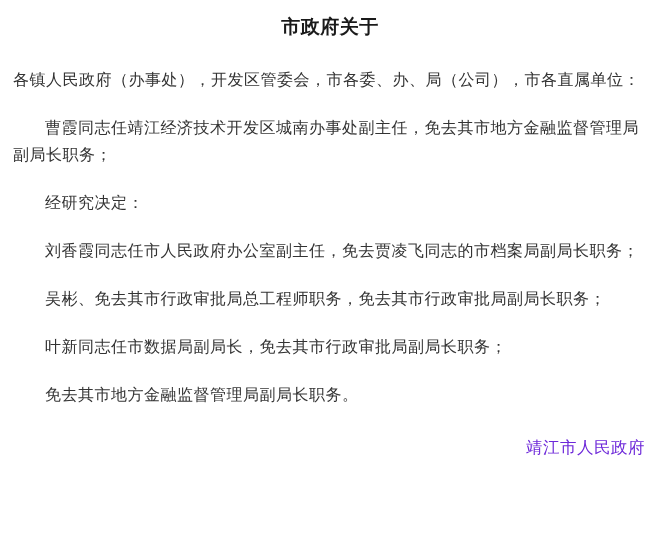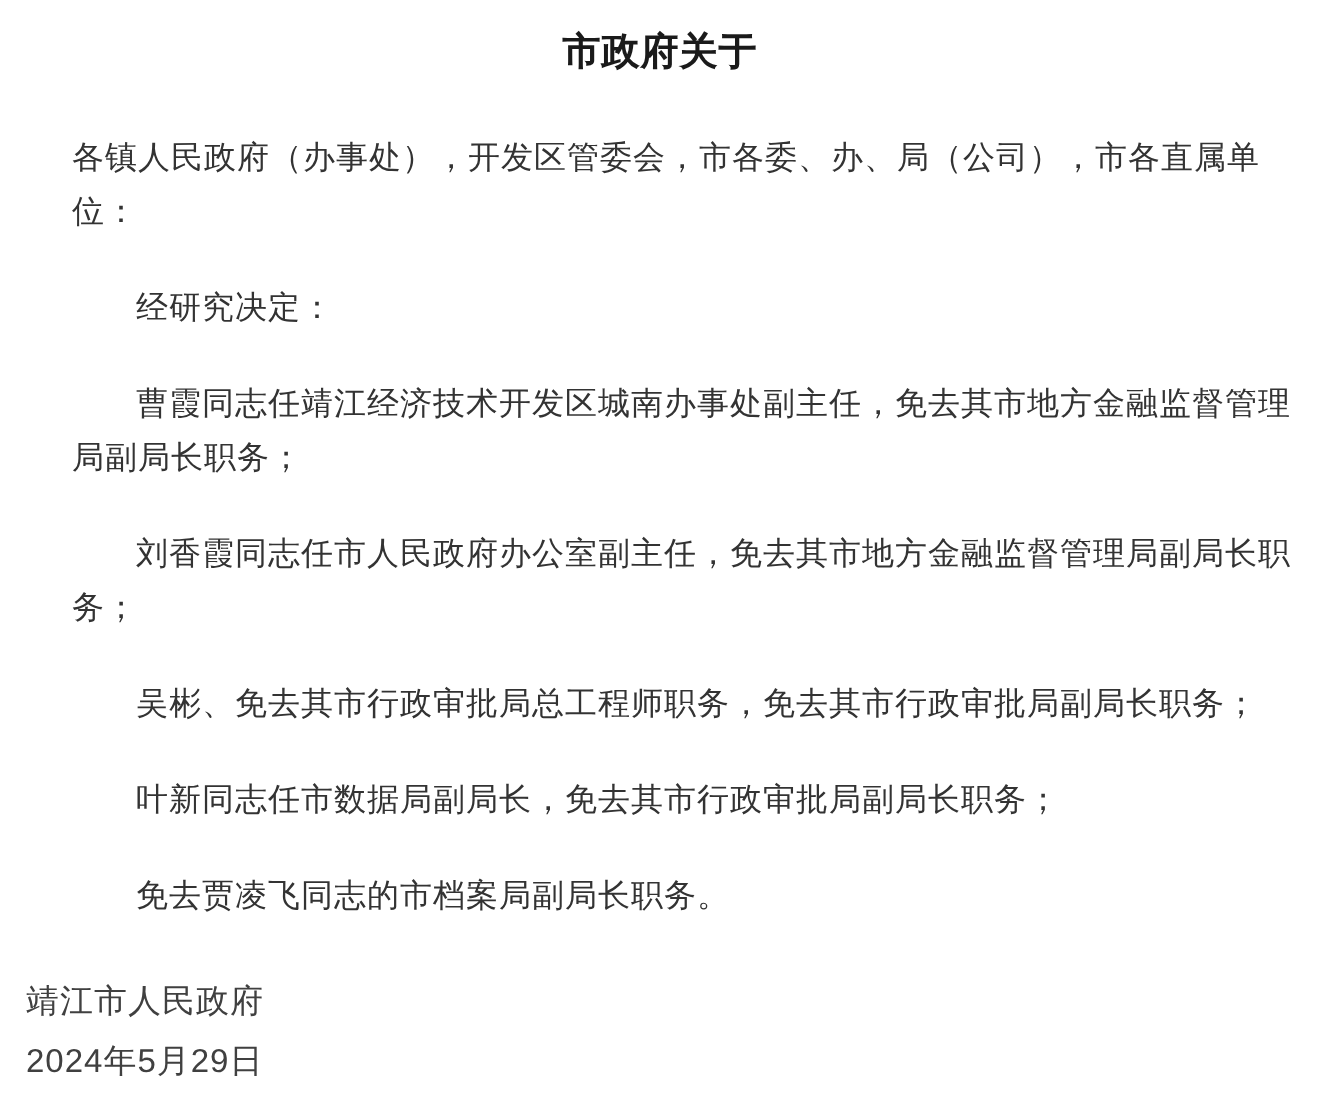--- a/index.html
+++ b/index.html
@@ -26,58 +26,56 @@
   }
   .doc-body {
     margin-top: 24px;
     font-size: 16px;
     color: #333333;
     line-height: 27px;
     letter-spacing: 0.5px;
   }
   .para {
     margin-bottom: 21px;
-    margin-left: 23px;
   }
   .para.indent {
     text-indent: 2em;
   }
   .signature-block {
     margin-top: 24px;
-    text-align: left;
+    text-align: right;
     font-size: 16.5px;
-    color: #404040;
+    color: #6d28d9;
     line-height: 30px;
     letter-spacing: 0.5px;
     padding-right: 2px;
   }
 </style>
 </head>
 <body>
 
 <div class="page">
 
   <div class="doc-title">
     <div>市政府关于</div>
   </div>
 
   <div class="doc-body">
     <p class="para">各镇人民政府（办事处），开发区管委会，市各委、办、局（公司），市各直属单位：</p>
 
+    <p class="para indent">曹霞同志任靖江经济技术开发区城南办事处副主任，免去其市地方金融监督管理局副局长职务；</p>
+
     <p class="para indent">经研究决定：</p>
 
-    <p class="para indent">曹霞同志任靖江经济技术开发区城南办事处副主任，免去其市地方金融监督管理局副局长职务；</p>
-
-    <p class="para indent">刘香霞同志任市人民政府办公室副主任，免去其市地方金融监督管理局副局长职务；</p>
+    <p class="para indent">刘香霞同志任市人民政府办公室副主任，免去贾凌飞同志的市档案局副局长职务；</p>
 
     <p class="para indent">吴彬、免去其市行政审批局总工程师职务，免去其市行政审批局副局长职务；</p>
 
     <p class="para indent">叶新同志任市数据局副局长，免去其市行政审批局副局长职务；</p>
 
-    <p class="para indent">免去贾凌飞同志的市档案局副局长职务。</p>
+    <p class="para indent">免去其市地方金融监督管理局副局长职务。</p>
   </div>
 
   <div class="signature-block">
     <div>靖江市人民政府</div>
-    <div>2024年5月29日</div>
   </div>
 
 </div>
 
 </body></html>

